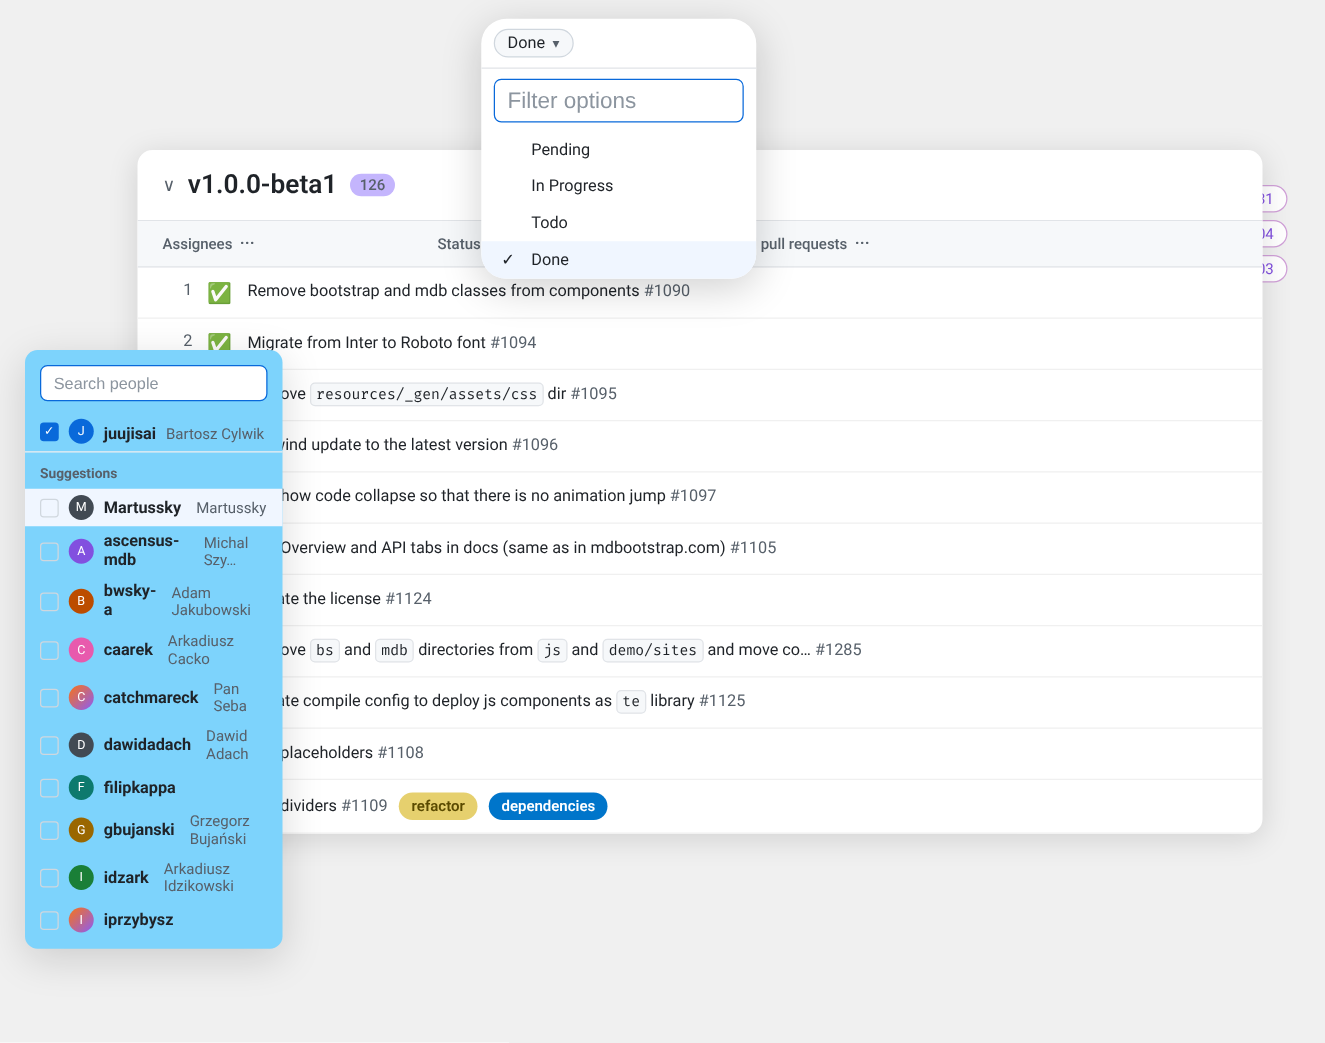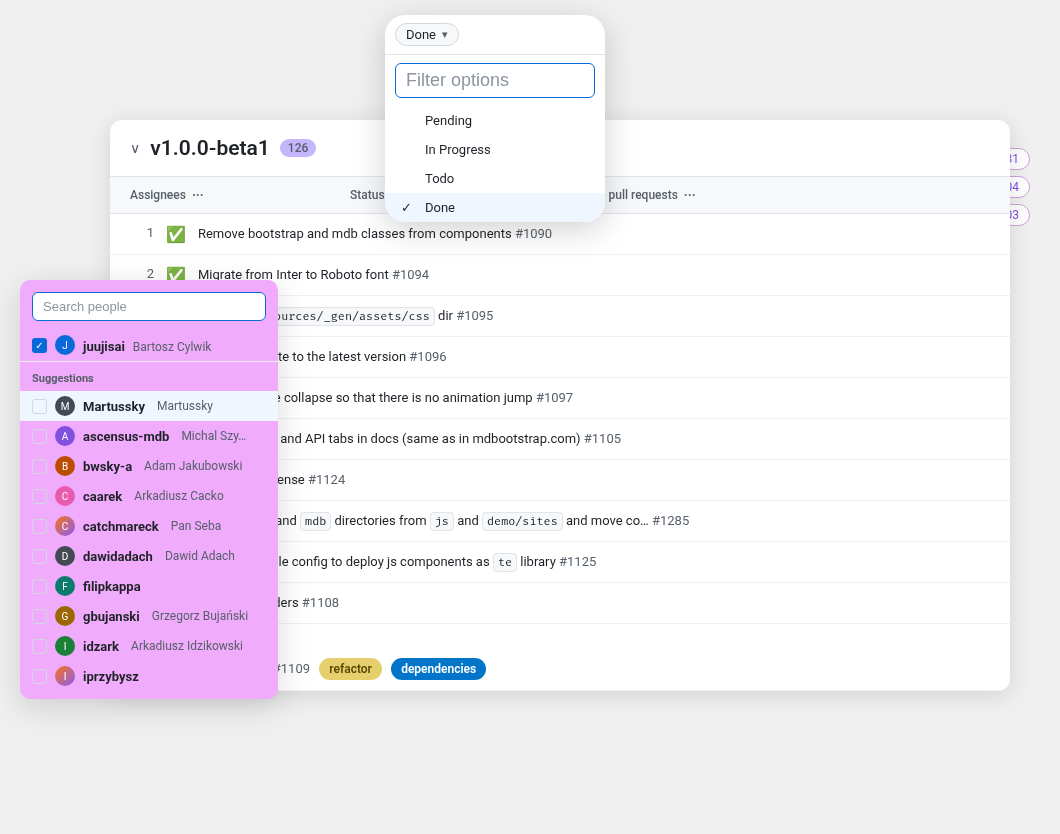--- a/index.html
+++ b/index.html
@@ -148,30 +148,30 @@
       font-size: 13px;
     }
     .issue-tag {
       border-radius: 20px;
       padding: 2px 10px;
       font-size: 12px;
       font-weight: 600;
       display: inline-block;
       margin-left: 6px;
     }
-    .tag-refactor { background: #e6d06e; color: #5a4a00; margin-top: 24px; }
+    .tag-refactor { background: #e6d06e; color: #5a4a00; }
     .tag-dependencies { background: #0075ca; color: #fff; }
 
     
     .assignees-panel {
       position: absolute;
       top: 280px;
       left: 20px;
-      width: 258px;
-      background: #f0abfc;
+      width: 206px;
+      background: #7dd3fc;
       border-radius: 10px;
       box-shadow: 0 8px 32px rgba(0,0,0,0.15);
       padding: 12px 0 8px 0;
       z-index: 20;
     }
     .search-people-input {
       margin: 0 12px 8px 12px;
       border: 1.5px solid #0969da;
       border-radius: 6px;
       padding: 6px 10px;

